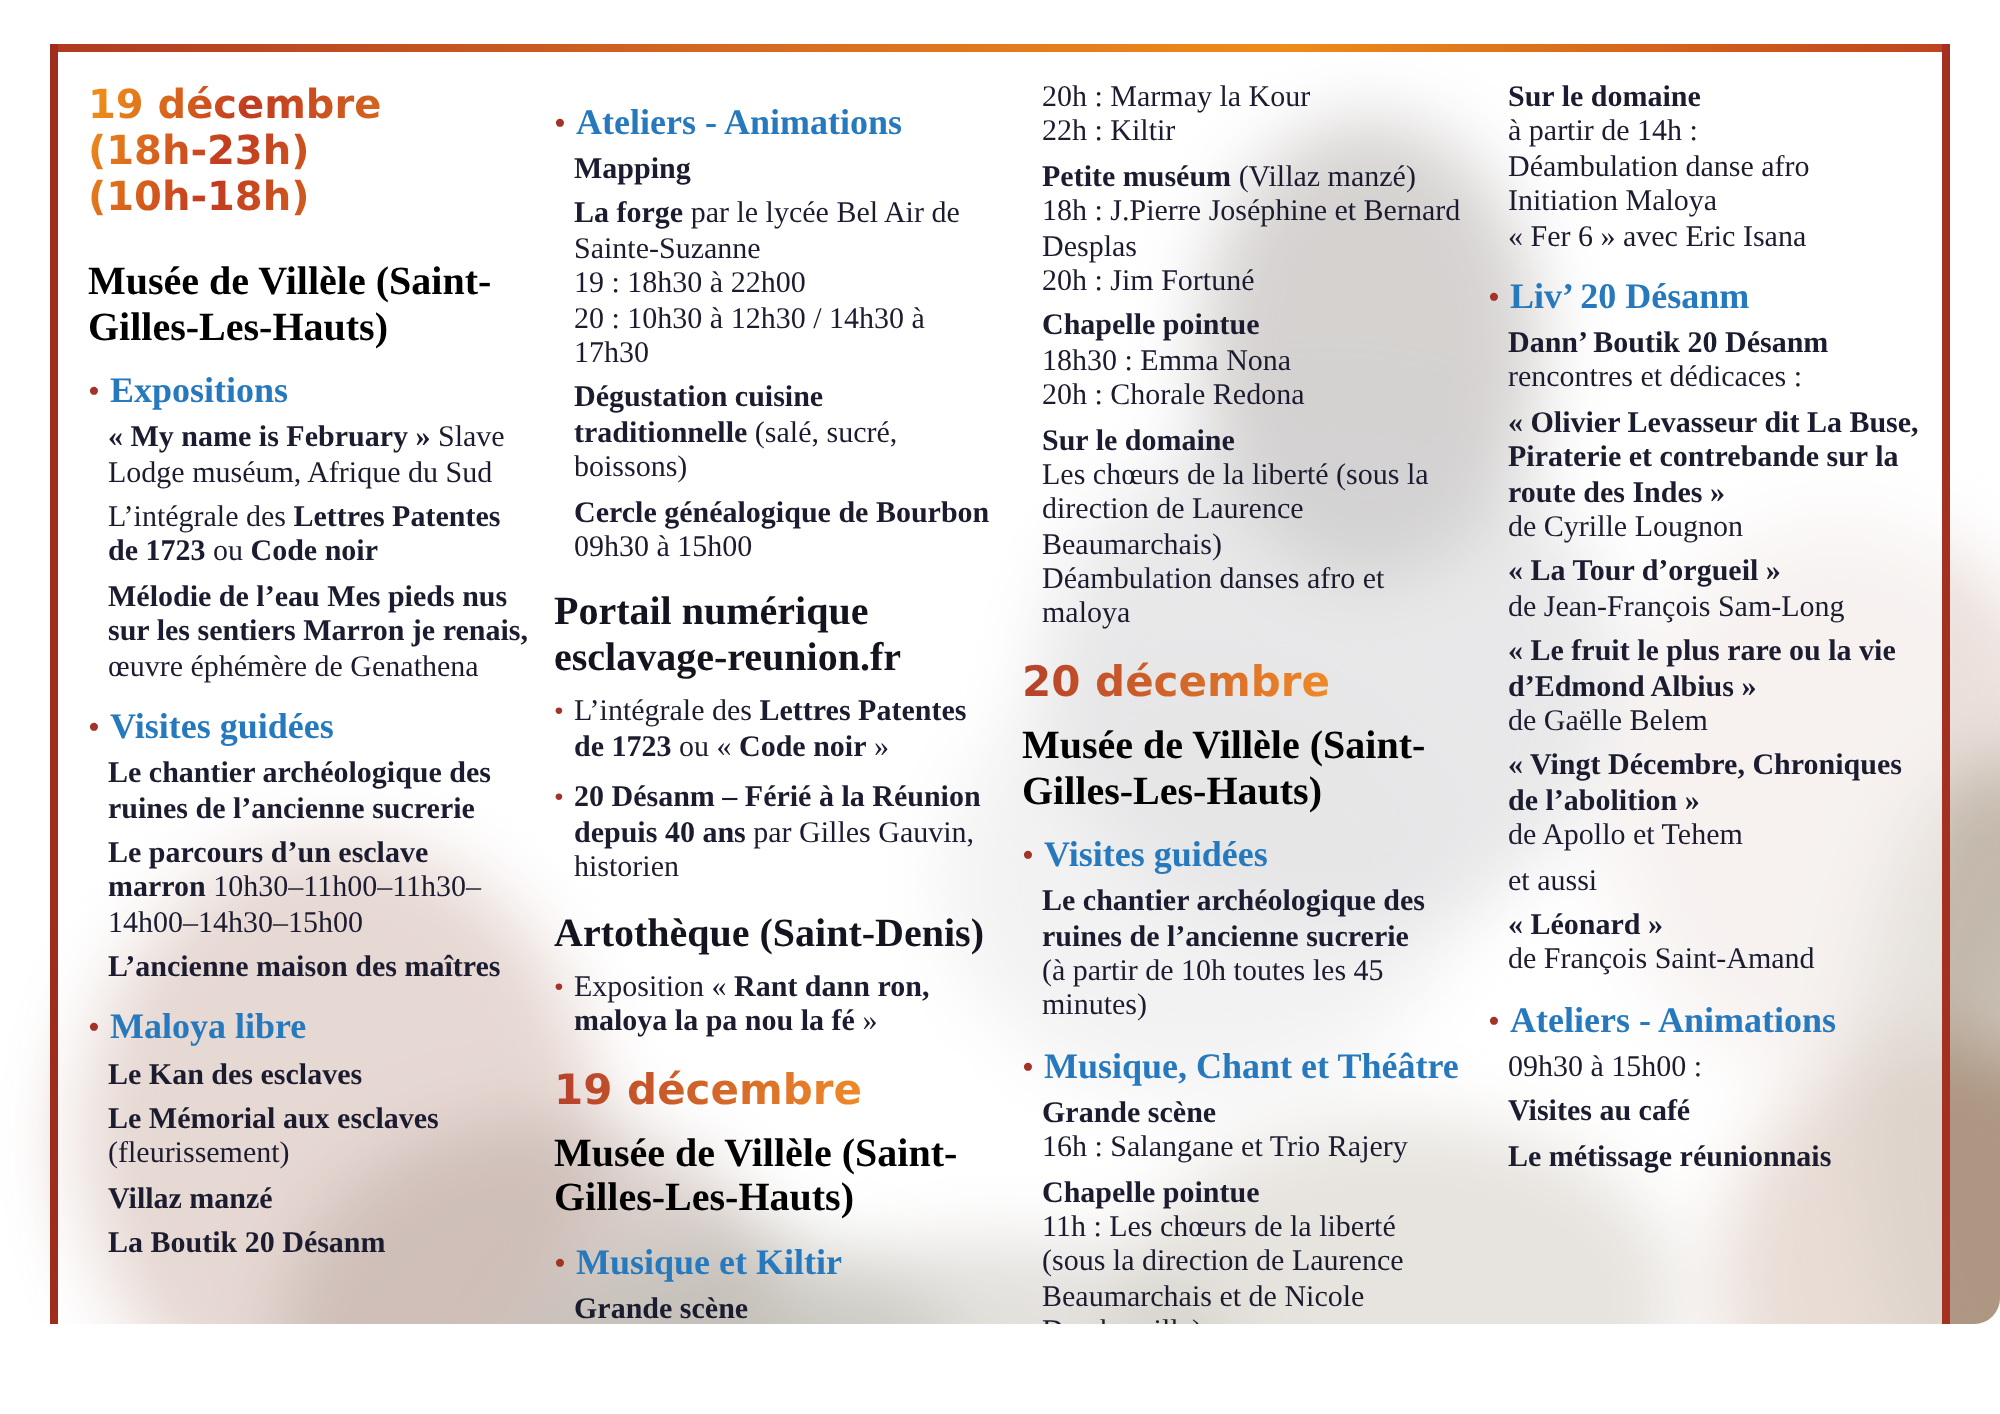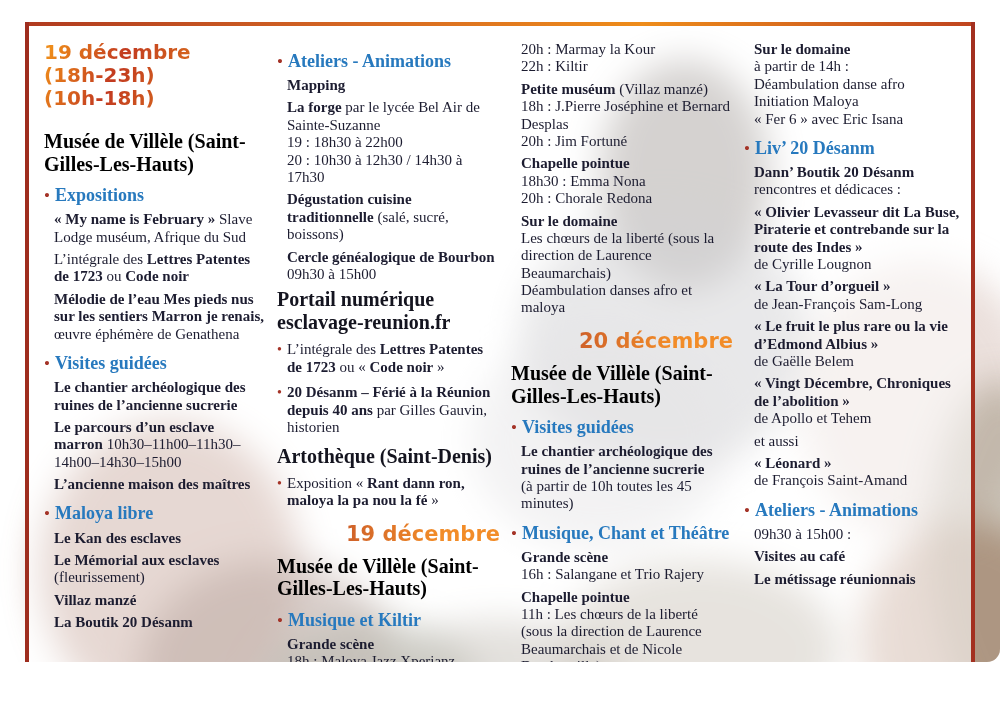--- a/index.html
+++ b/index.html
@@ -40,23 +40,23 @@
              color:#1c1c30; overflow:hidden; }
   .col { padding-left:10px; }
 
   .dates { font-family:"DejaVu Sans",sans-serif; font-weight:bold; font-size:20px; line-height:1.15;
            margin:0 0 20px -10px;
            background:linear-gradient(115deg,#ee8c1a 4%,#c23a20 34%,#d4641e 60%,#ef9420 88%);
            -webkit-background-clip:text; background-clip:text; color:transparent; }
   .odate { font-family:"DejaVu Sans",sans-serif; font-weight:bold; font-size:21px; line-height:1.1;
            margin:13px 0 9px -10px;
            background:linear-gradient(90deg,#b5412a,#f28c28 72%);
-           -webkit-background-clip:text; background-clip:text; color:transparent;text-align:right; }
+           -webkit-background-clip:text; background-clip:text; color:transparent; }
   .venue { font-weight:bold; font-size:20px; line-height:1.13; margin:0 0 7px -10px; color:#000000; }
-  .h1    { font-weight:bold; font-size:20px; line-height:1.14; margin:1px 0 7px -10px; color:#14141f; }
+  .h1    { font-weight:bold; font-size:20px; line-height:1.14; margin:12px 0 7px -10px; color:#14141f; }
 
   .section { display:flex; margin:10px 0 4px -10px; }
   .section .bullet { color:#a43327; font-size:17px; line-height:1.3; width:11px; flex:none; }
   .section .label  { color:#2779be; font-weight:bold; font-size:18px; line-height:1.15; }
 
   .p  { font-size:15px; line-height:1.16; margin:0 0 5px 0; }
   .p .txt, .bp .txt { white-space:pre-line; }
   .bp { display:flex; font-size:15px; line-height:1.17; margin:0 0 8px -10px; }
   .bp .bullet { color:#a43327; width:10px; flex:none; font-size:14px; line-height:1.3; }
 

